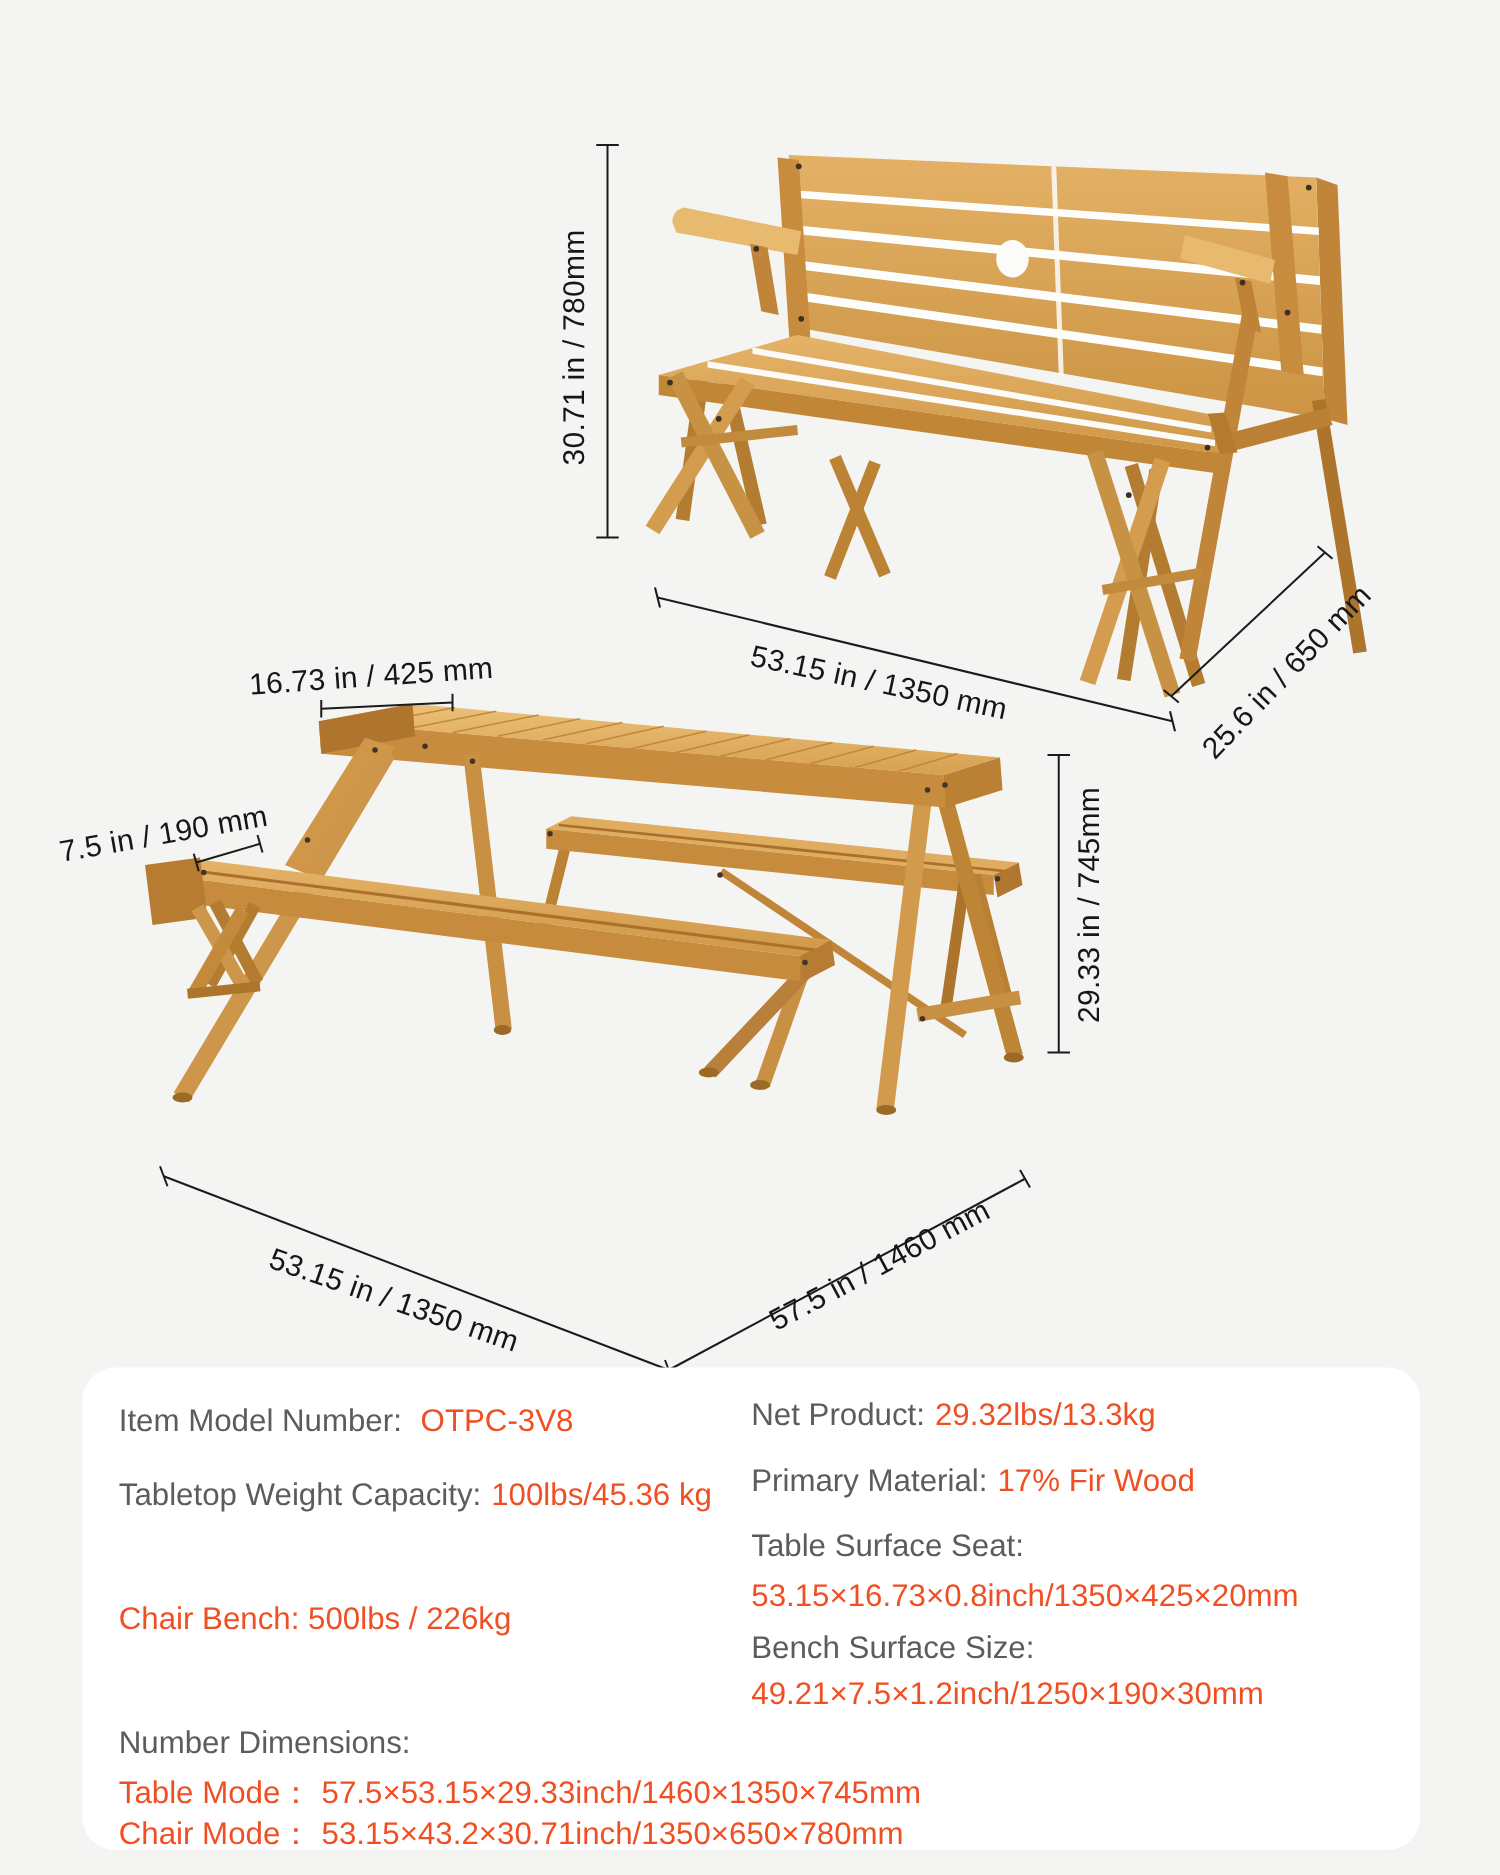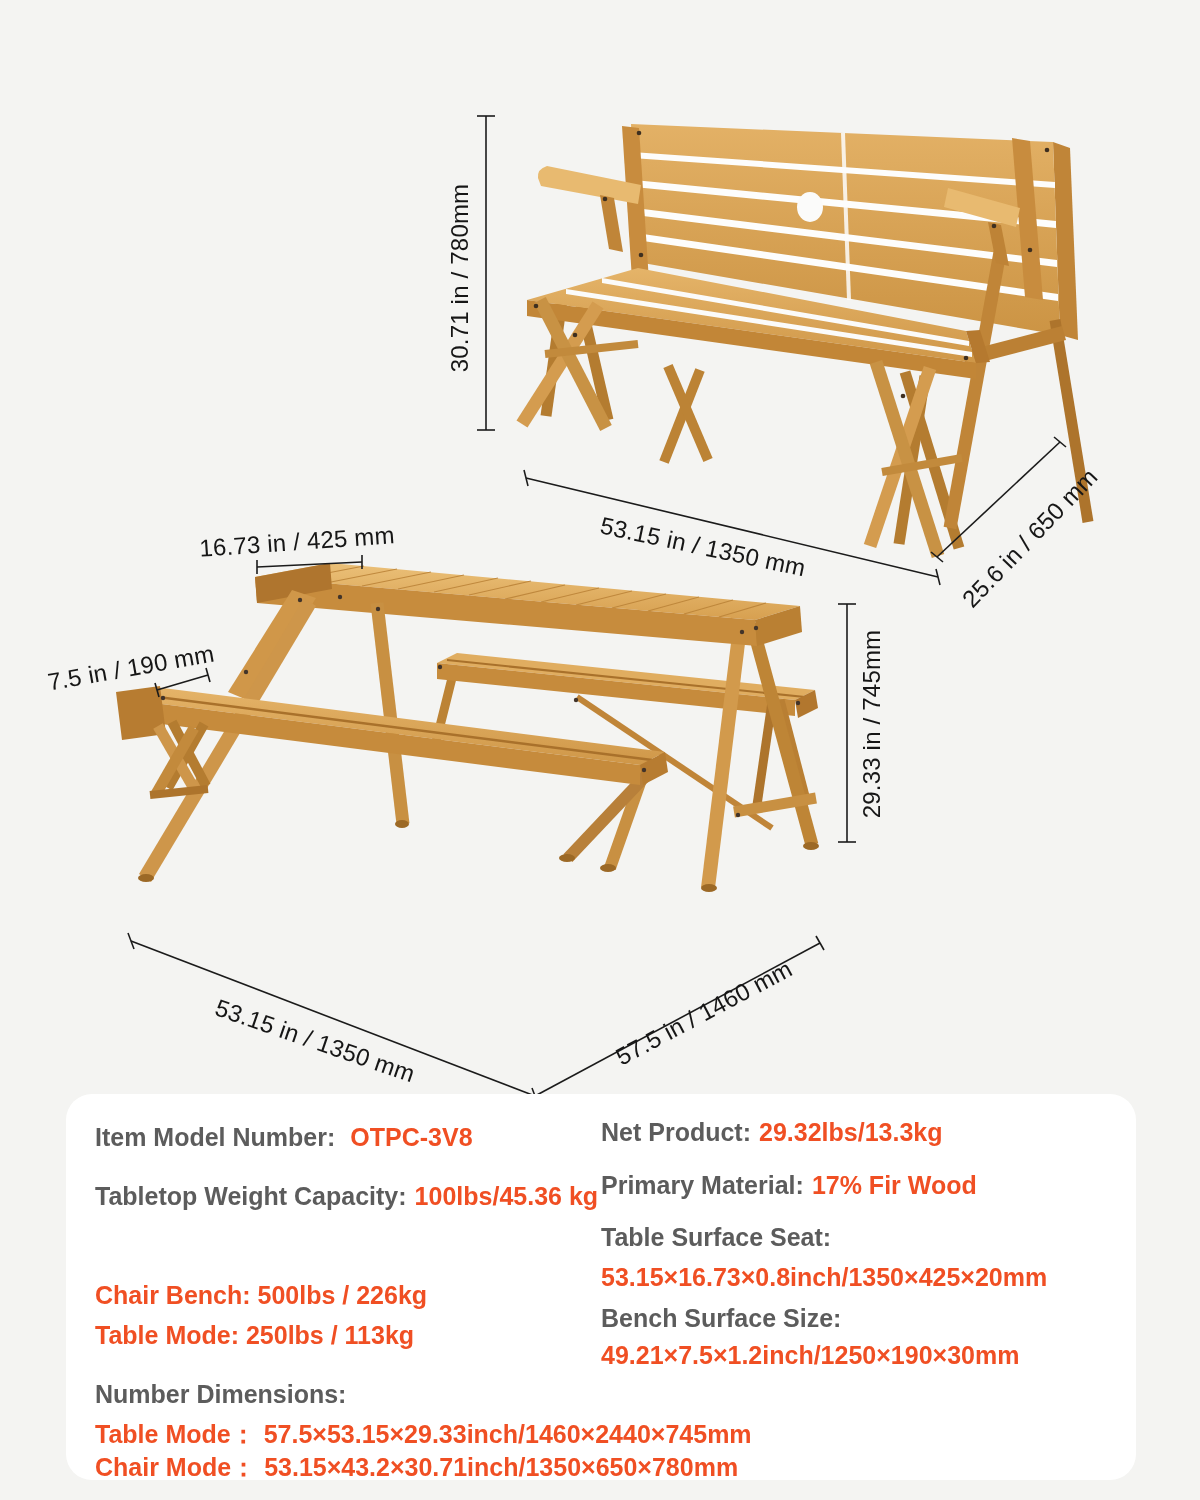--- a/index.html
+++ b/index.html
@@ -12,22 +12,22 @@
   .dim-label{
     position:absolute;white-space:nowrap;
     font-size:24px;color:#161616;letter-spacing:.2px;
     transform:translate(-50%,-50%) rotate(var(--rot,0deg));
   }
   .spec-panel{
     position:absolute;left:66px;top:1094px;width:1070px;height:386px;
     background:#ffffff;border-radius:26px;
   }
   .spec-row{position:absolute;white-space:nowrap;font-size:25px;line-height:30px;}
-  .spec-row .lbl{color:#5C5C5C;font-weight:700;}
-  .spec-row .val{color:#F04F23;font-weight:700;}
+  .spec-row .lbl{color:#5C5C5C;font-weight:400;}
+  .spec-row .val{color:#F04F23;font-weight:400;}
   .spec-row .gap{margin-left:8px;}
   .spec-row .gap-lg{margin-left:15px;}
 </style>
 </head>
 <body>
 
 <div class="stage">
 
   <svg class="scene" width="1200" height="1500" viewBox="0 0 1200 1500">
     <defs>
@@ -261,28 +261,25 @@
 
   <div class="spec-row" style="left:95px;top:1122px">
     <span class="lbl">Item Model Number:</span><span class="val gap-lg">OTPC-3V8</span>
   </div>
   <div class="spec-row" style="left:95px;top:1181px">
     <span class="lbl">Tabletop Weight Capacity:</span><span class="val gap">100lbs/45.36 kg</span>
   </div>
   <div class="spec-row" style="left:95px;top:1280px">
     <span class="val">Chair Bench: 500lbs / 226kg</span>
   </div>
-  <div class="spec-row" style="left:95px;top:1320px">
-    <span class="val">Table Mode: 250lbs / 113kg</span>
-  </div>
   <div class="spec-row" style="left:95px;top:1379px">
     <span class="lbl">Number Dimensions:</span>
   </div>
   <div class="spec-row" style="left:95px;top:1419px">
-    <span class="val">Table Mode：</span><span class="val gap">57.5×53.15×29.33inch/1460×2440×745mm</span>
+    <span class="val">Table Mode：</span><span class="val gap">57.5×53.15×29.33inch/1460×1350×745mm</span>
   </div>
   <div class="spec-row" style="left:95px;top:1452px">
     <span class="val">Chair Mode：</span><span class="val gap">53.15×43.2×30.71inch/1350×650×780mm</span>
   </div>
 
   <div class="spec-row" style="left:601px;top:1117px">
     <span class="lbl">Net Product:</span><span class="val gap">29.32lbs/13.3kg</span>
   </div>
   <div class="spec-row" style="left:601px;top:1170px">
     <span class="lbl">Primary Material:</span><span class="val gap">17% Fir Wood</span>

